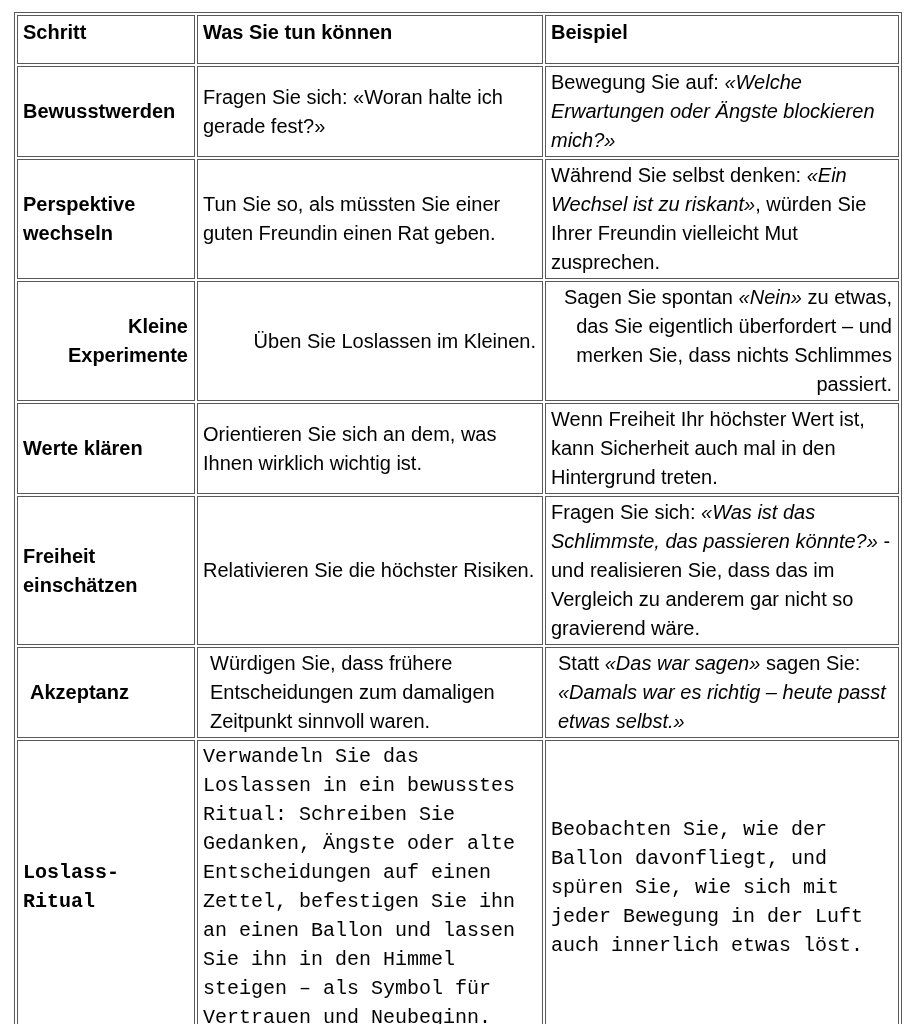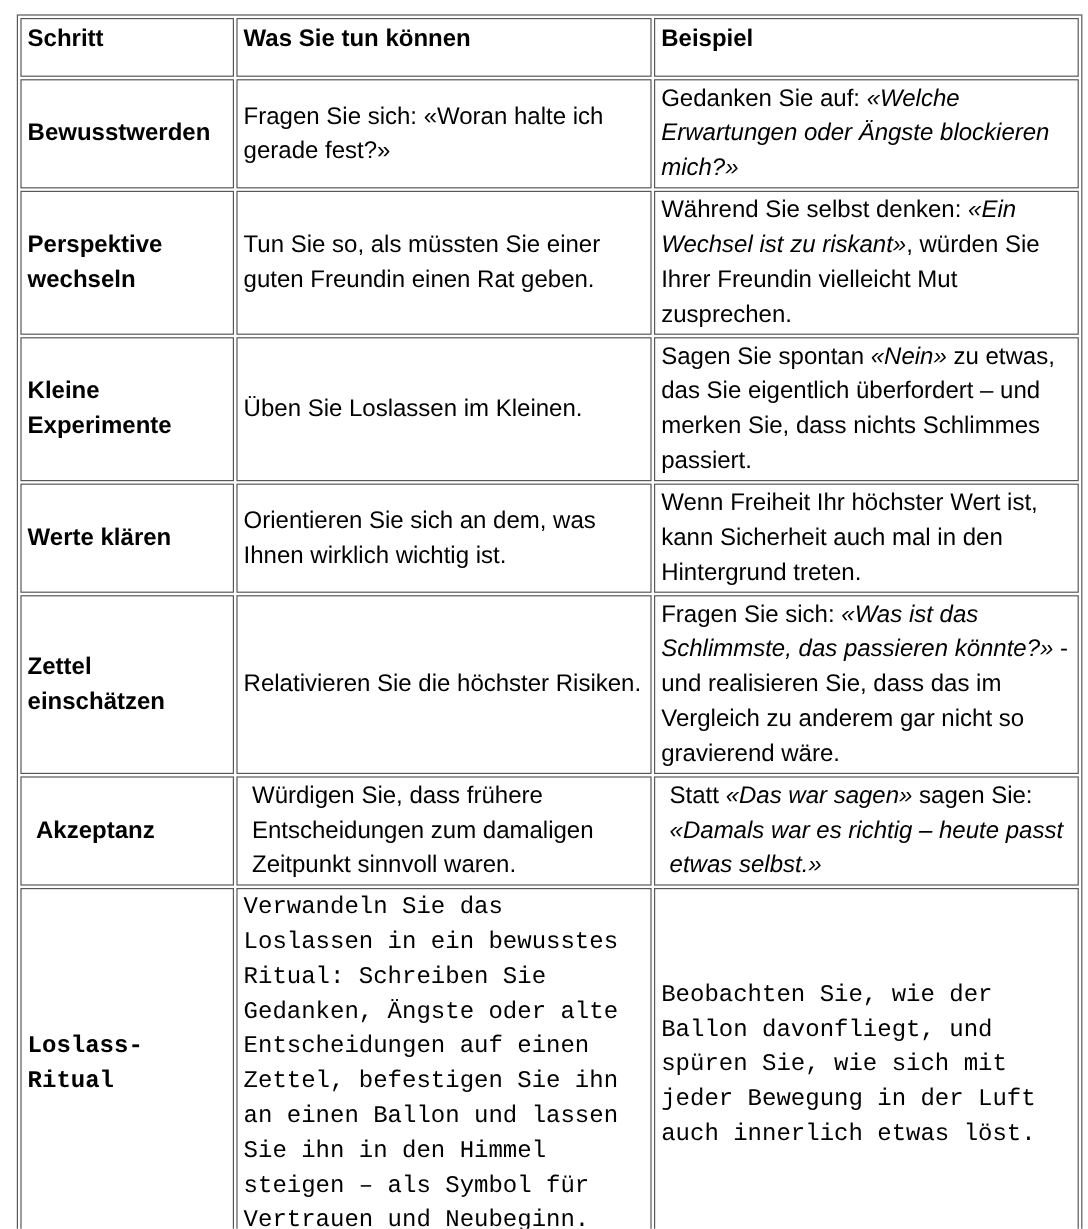--- a/index.html
+++ b/index.html
@@ -46,21 +46,21 @@
     padding-bottom: 16px;
   }
   col.c1 { width: 178px; }
   col.c2 { width: 346px; }
   col.c3 { width: 354px; }
   td.step-name { font-weight: bold; }
   .italic { font-style: italic; }
   tr.hr  td, tr.hr  th { height: 36px; }
   tr.r0 td { height: 89px; }
   tr.r1 td { height: 112px; }
-  tr.r2 td { height: 119px; }
+  tr.r2 td { height: 119px; text-align: right; }
   tr.r3 td { height: 90px; }
   tr.r4 td { height: 148px; }
   tr.r5 td { height: 90px; padding-left: 12px; }
   tr.r6 td { height: 235px; font-family: Liberation Mono, monospace; }
 </style>
 </head>
 <body>
 
 <div class="page">
   <table class="steps">
@@ -73,39 +73,39 @@
       <tr class="hr">
         <th>Schritt</th>
         <th>Was Sie tun können</th>
         <th>Beispiel</th>
       </tr>
     </thead>
     <tbody>
       <tr class="r0">
         <td class="step-name">Bewusstwerden</td>
         <td><span>Fragen Sie sich: «Woran halte ich gerade fest?»</span></td>
-        <td><span>Gedanken Sie auf: </span><span class="italic">«Welche Erwartungen oder Ängste blockieren mich?»</span></td>
+        <td><span>Bewegung Sie auf: </span><span class="italic">«Welche Erwartungen oder Ängste blockieren mich?»</span></td>
       </tr>
       <tr class="r1">
         <td class="step-name">Perspektive wechseln</td>
         <td><span>Tun Sie so, als müssten Sie einer guten Freundin einen Rat geben.</span></td>
         <td><span>Während Sie selbst denken: </span><span class="italic">«Ein Wechsel ist zu riskant»</span><span>, würden Sie Ihrer Freundin vielleicht Mut zusprechen.</span></td>
       </tr>
       <tr class="r2">
         <td class="step-name">Kleine Experimente</td>
         <td><span>Üben Sie Loslassen im Kleinen.</span></td>
         <td><span>Sagen Sie spontan </span><span class="italic">«Nein»</span><span> zu etwas, das Sie eigentlich überfordert – und merken Sie, dass nichts Schlimmes passiert.</span></td>
       </tr>
       <tr class="r3">
         <td class="step-name">Werte klären</td>
         <td><span>Orientieren Sie sich an dem, was Ihnen wirklich wichtig ist.</span></td>
         <td><span>Wenn Freiheit Ihr höchster Wert ist, kann Sicherheit auch mal in den Hintergrund treten.</span></td>
       </tr>
       <tr class="r4">
-        <td class="step-name">Zettel einschätzen</td>
+        <td class="step-name">Freiheit einschätzen</td>
         <td><span>Relativieren Sie die höchster Risiken.</span></td>
         <td><span>Fragen Sie sich: </span><span class="italic">«Was ist das Schlimmste, das passieren könnte?»</span><span> - und realisieren Sie, dass das im Vergleich zu anderem gar nicht so gravierend wäre.</span></td>
       </tr>
       <tr class="r5">
         <td class="step-name">Akzeptanz</td>
         <td><span>Würdigen Sie, dass frühere Entscheidungen zum damaligen Zeitpunkt sinnvoll waren.</span></td>
         <td><span>Statt </span><span class="italic">«Das war sagen»</span><span> sagen Sie: </span><span class="italic">«Damals war es richtig – heute passt etwas selbst.»</span></td>
       </tr>
       <tr class="r6">
         <td class="step-name">Loslass-Ritual</td>

